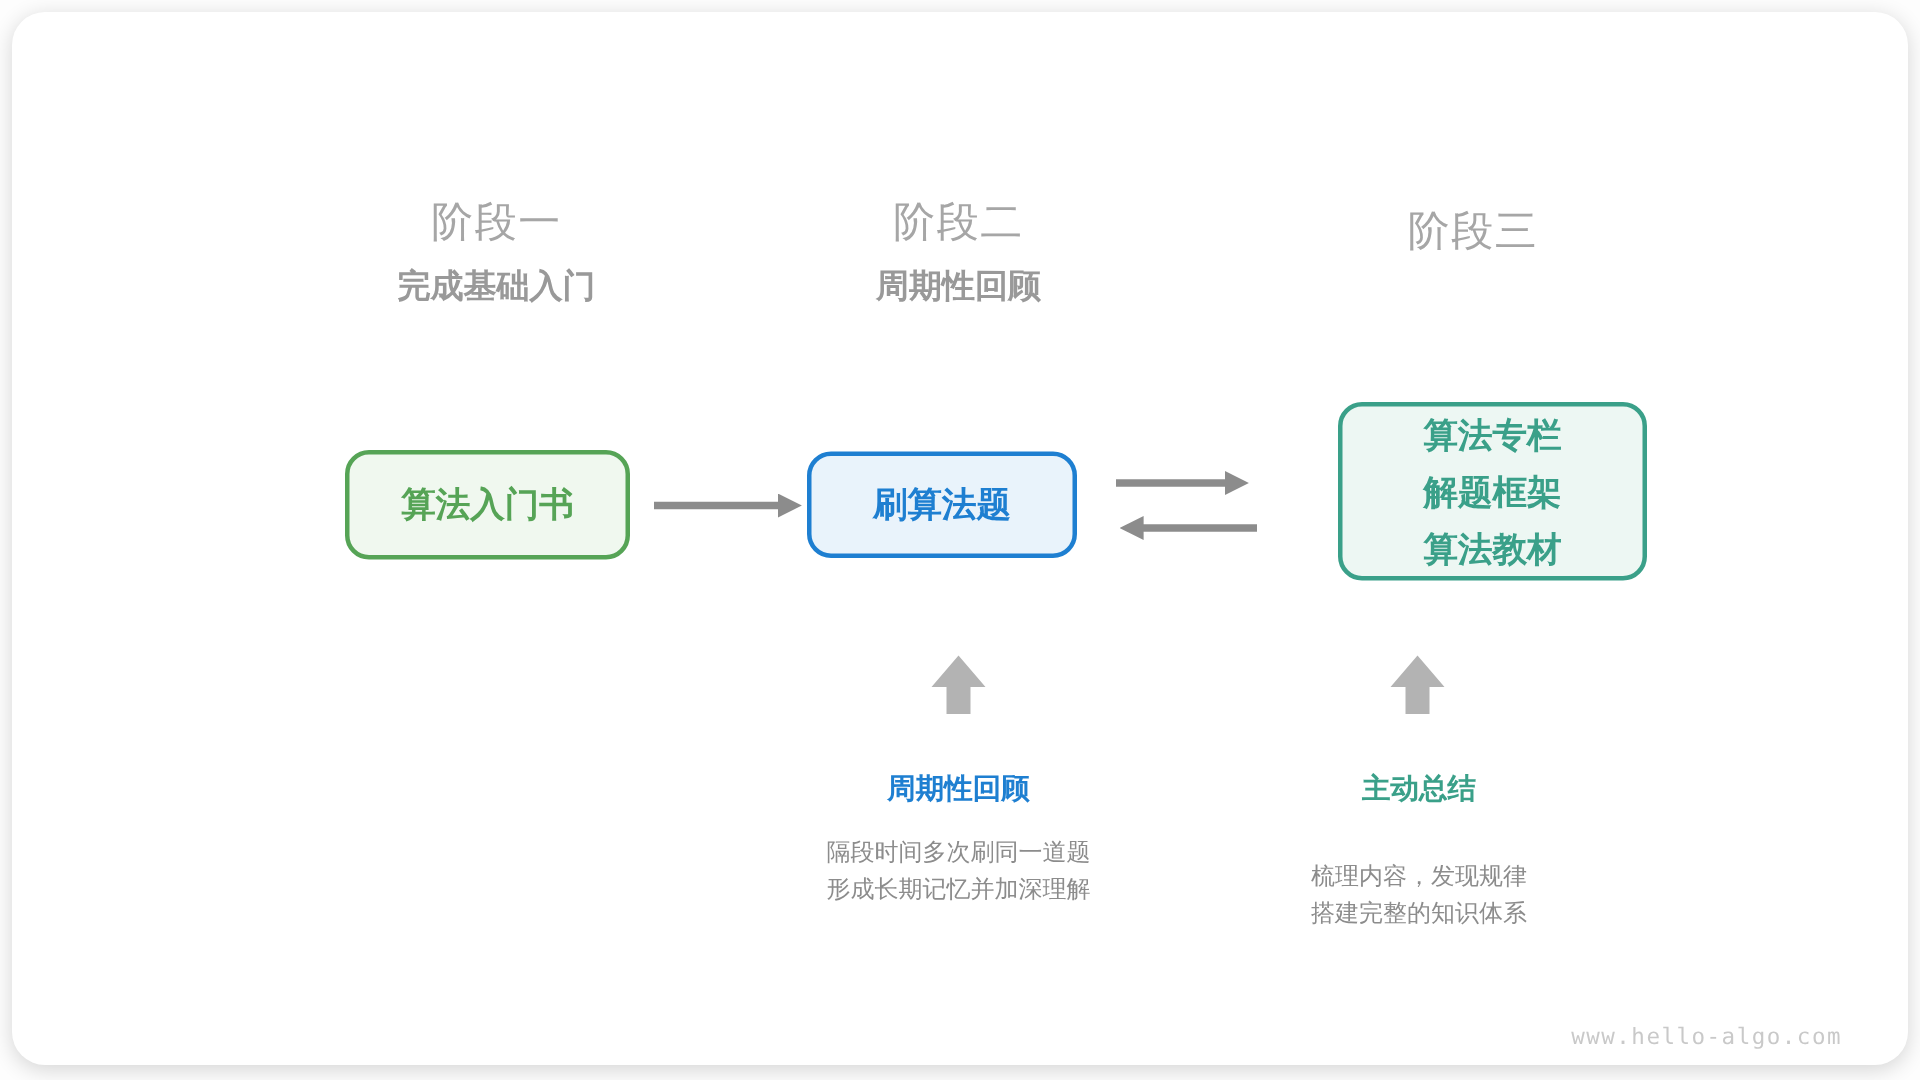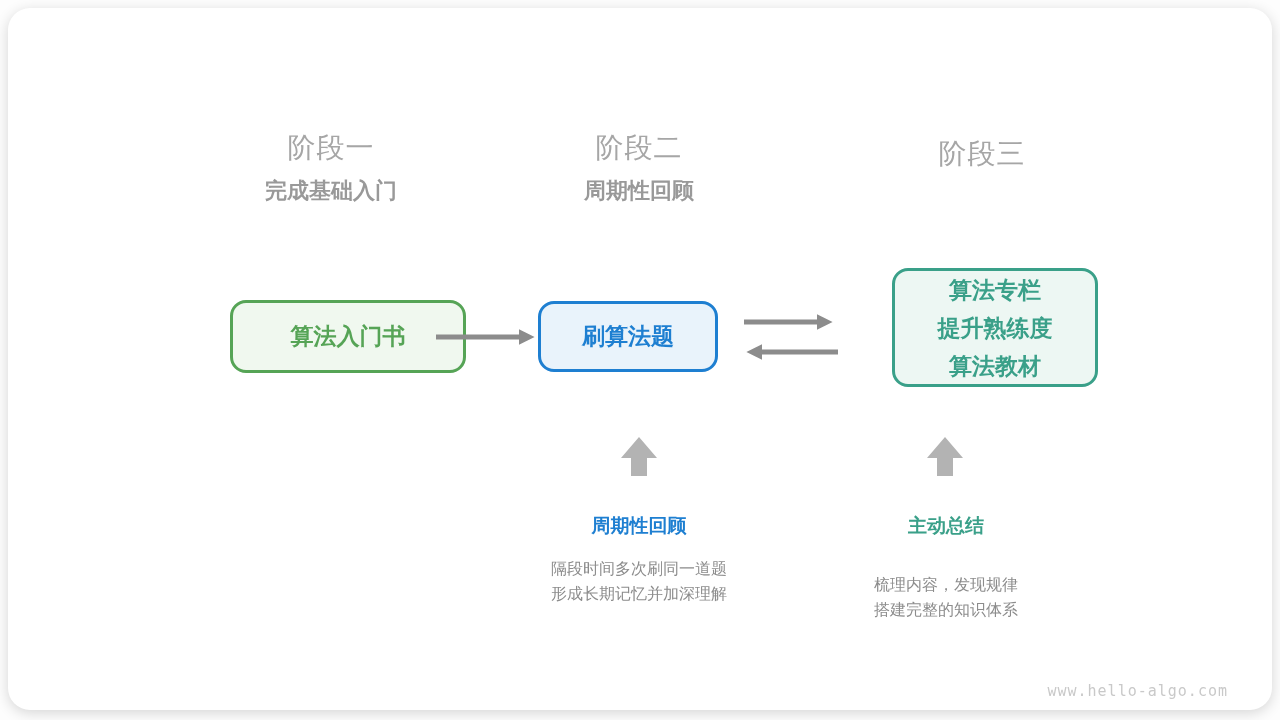--- a/index.html
+++ b/index.html
@@ -90,31 +90,31 @@
 <div class="card">
 
   <div class="abs center-x stage-title" style="left:323px; top:121px;">阶段一</div>
   <div class="abs center-x stage-subtitle" style="left:323px; top:168px;">完成基础入门</div>
 
   <div class="abs center-x stage-title" style="left:631px; top:121px;">阶段二</div>
   <div class="abs center-x stage-subtitle" style="left:631px; top:168px;">周期性回顾</div>
 
   <div class="abs center-x stage-title" style="left:938px; top:127px;margin-left:36px;">阶段三</div>
 
-  <div class="node node-green" style="left:222px; top:292px; width:236px; height:73px;">
+  <div class="node node-green" style="left:222px; top:292px; width:190px; height:73px;">
     <span>算法入门书</span>
   </div>
 
   <div class="node node-blue" style="left:530px; top:293px; width:180px; height:71px;">
     <span>刷算法题</span>
   </div>
 
   <div class="node node-teal" style="left:884px; top:260px; width:206px; height:119px;">
     <span class="node-line">算法专栏</span>
-    <span class="node-line">提升熟练度</span>
+    <span class="node-line">解题框架</span>
     <span class="node-line">算法教材</span>
   </div>
 
   <div class="abs center-x annotation-label blue" style="left:631px; top:505px;">周期性回顾</div>
   <div class="abs center-x annotation-desc" style="left:631px; top:548px;">
     <div>隔段时间多次刷同一道题</div>
     <div>形成长期记忆并加深理解</div>
   </div>
 
   <div class="abs center-x annotation-label teal" style="left:938px; top:505px;font-family:Liberation Mono, monospace;">主动总结</div>

